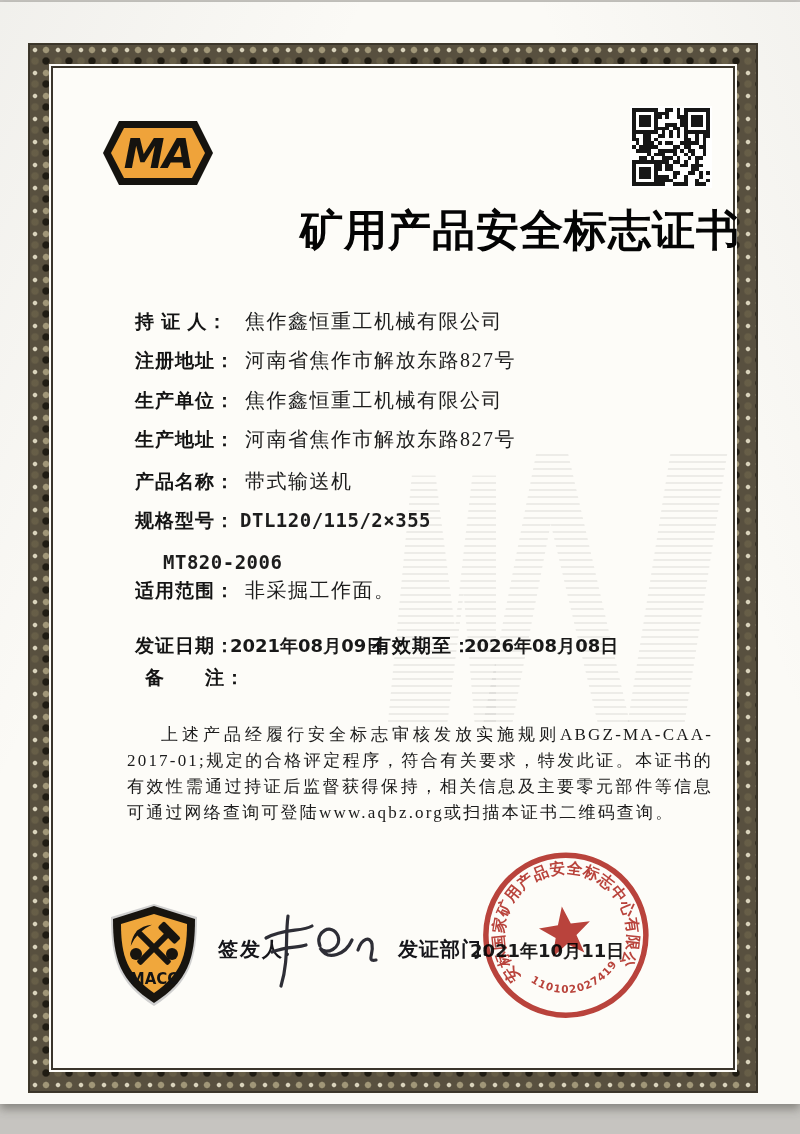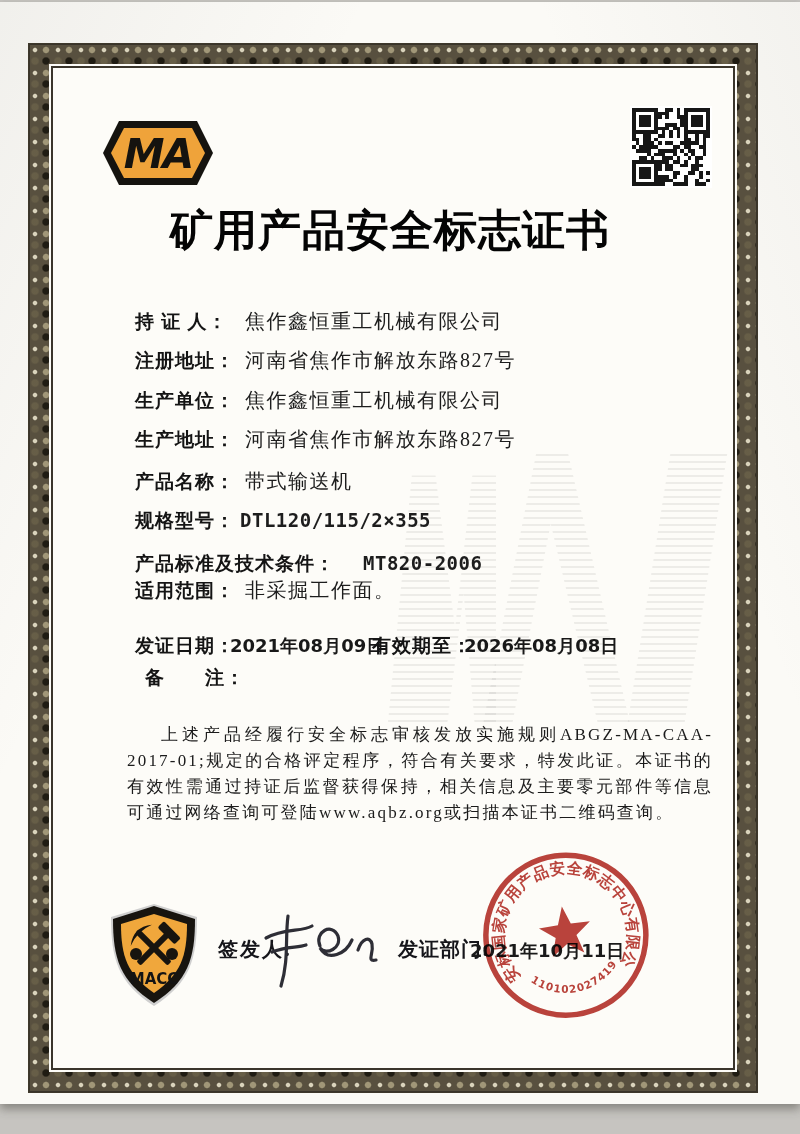--- a/index.html
+++ b/index.html
@@ -47,21 +47,21 @@
   .serial-label{font-size:19px;font-weight:700;color:#151515;letter-spacing:.5px;}
   .serial-value{font-family:"Liberation Serif", serif;font-size:21px;color:#101010;margin-left:10px;letter-spacing:.5px;}
   .qr{
     position:absolute;left:630px;top:104px;width:82px;height:82px;
     background:#fff;padding:2px;box-sizing:border-box;
     display:grid;grid-template-columns:repeat(21,1fr);grid-template-rows:repeat(21,1fr);
   }
   .qr div{background:transparent;}
   .qr div.on{background:#161616;}
   .title{
-    position:absolute;left:40px;top:200px;width:700px;text-align:center;
+    position:absolute;left:40px;top:200px;width:700px;text-align:right;
     font-family:"Liberation Serif", serif;font-weight:900;font-size:43px;
     color:#040404;letter-spacing:1px;white-space:nowrap;
   }
   
   .fr{position:absolute;left:135px;display:flex;align-items:baseline;white-space:nowrap;}
   .lbl{font-size:19px;font-weight:700;color:#141414;width:110px;letter-spacing:1px;}
   .val{font-family:"Liberation Serif", serif;font-size:20px;color:#1d1d1d;letter-spacing:1.5px;}
   .num{font-family:"DejaVu Sans Mono", monospace;font-weight:600;letter-spacing:.5px;font-size:19px;}
   .fy1{top:306px;} .fy2{top:345px;} .fy3{top:385px;} .fy4{top:424px;}
   .fy5{top:466px;} .fy6{top:506px;justify-content:flex-end;} .fy7{top:549px;} .fy8{top:575px;}
@@ -578,21 +578,20 @@
     </div>
     <div class="fr fy5">
       <span class="lbl">产品名称：</span>
       <span class="val">带式输送机</span>
     </div>
     <div class="fr fy6">
       <span class="lbl">规格型号：</span>
       <span class="val num">DTL120/115/2×355</span>
     </div>
     <div class="fr fy7">
-      <span class="lbl">产品标准及技术条件：</span>
       <span class="val num">MT820-2006</span>
     </div>
     <div class="fr fy8">
       <span class="lbl">适用范围：</span>
       <span class="val">非采掘工作面。</span>
     </div>
 
     <div class="dates">
       <span class="d-lbl w1">发证日期：</span>
       <span class="d-val w2">2021年08月09日</span>

